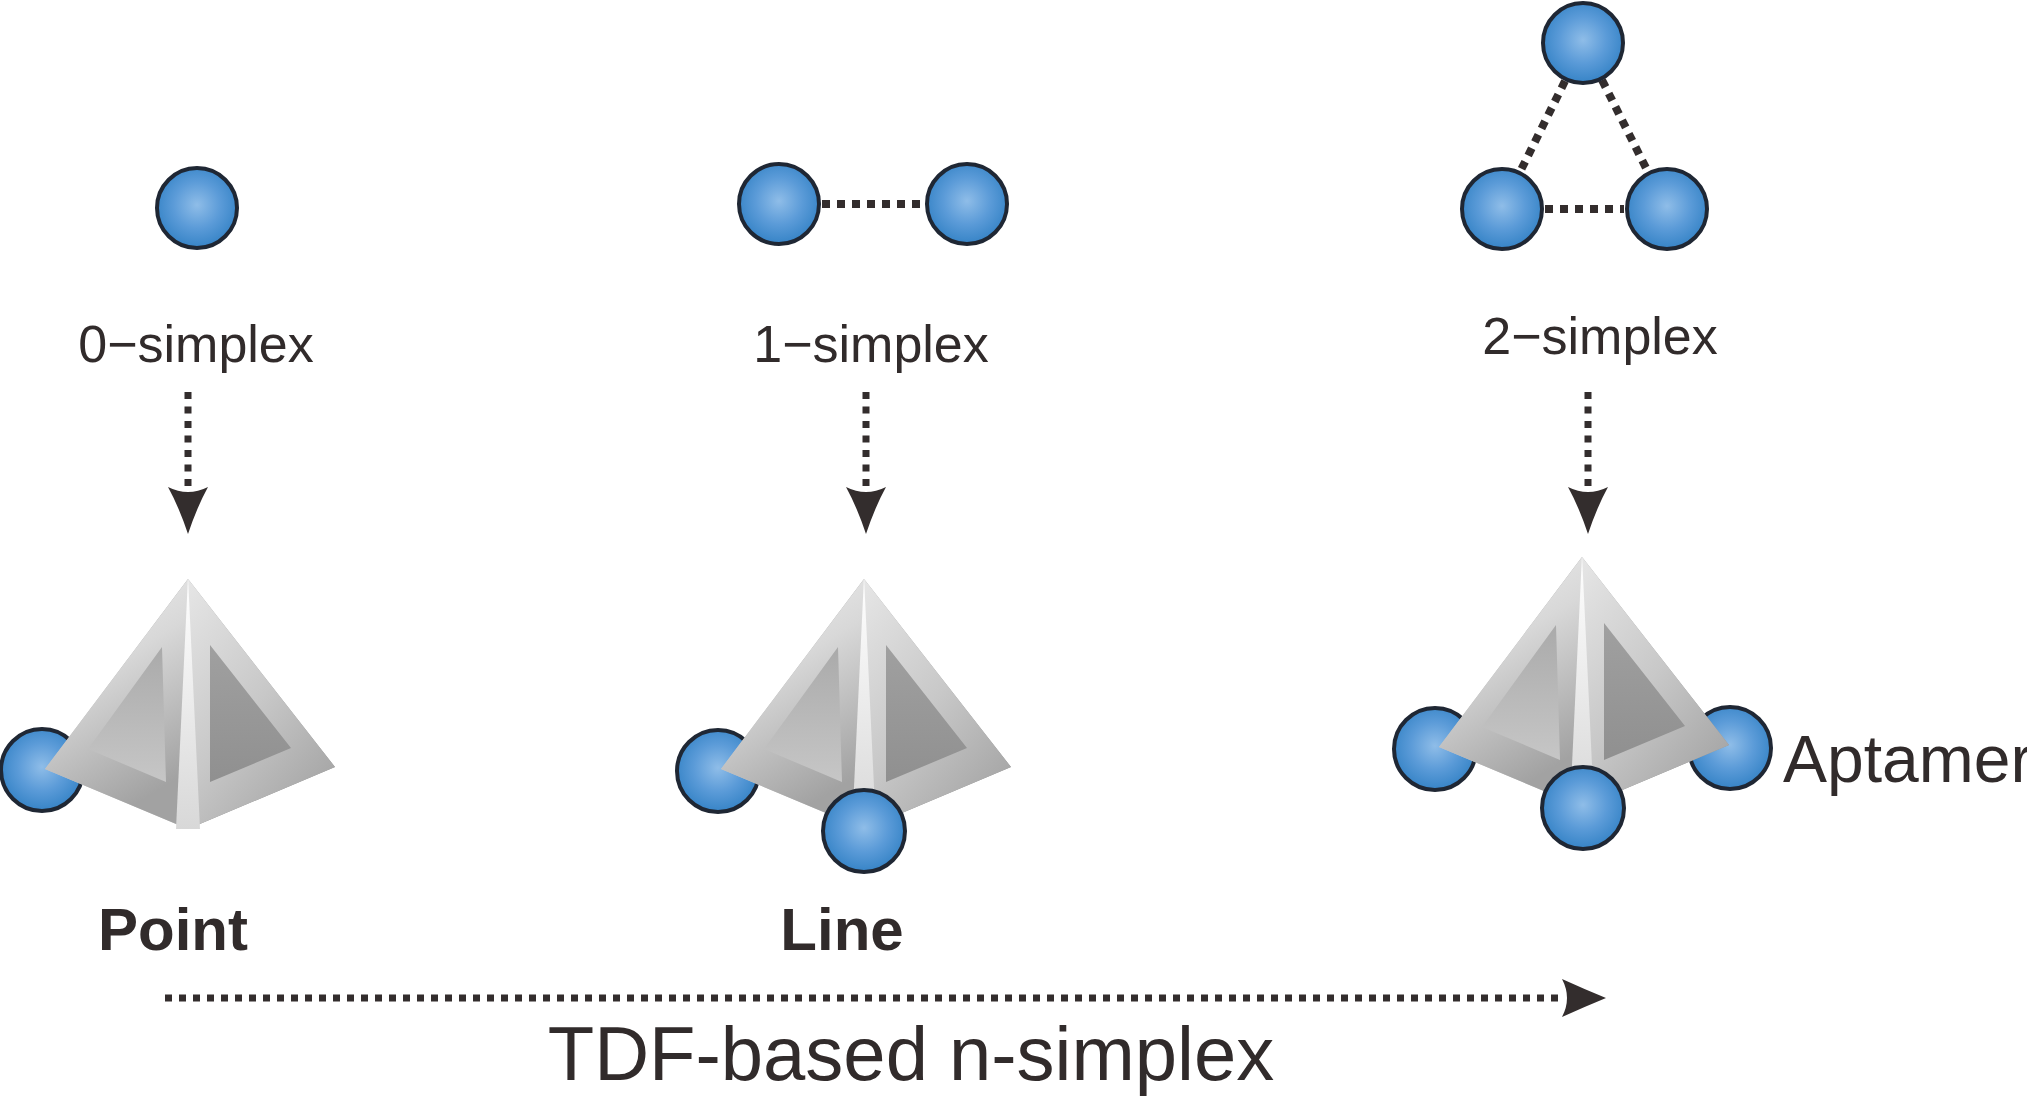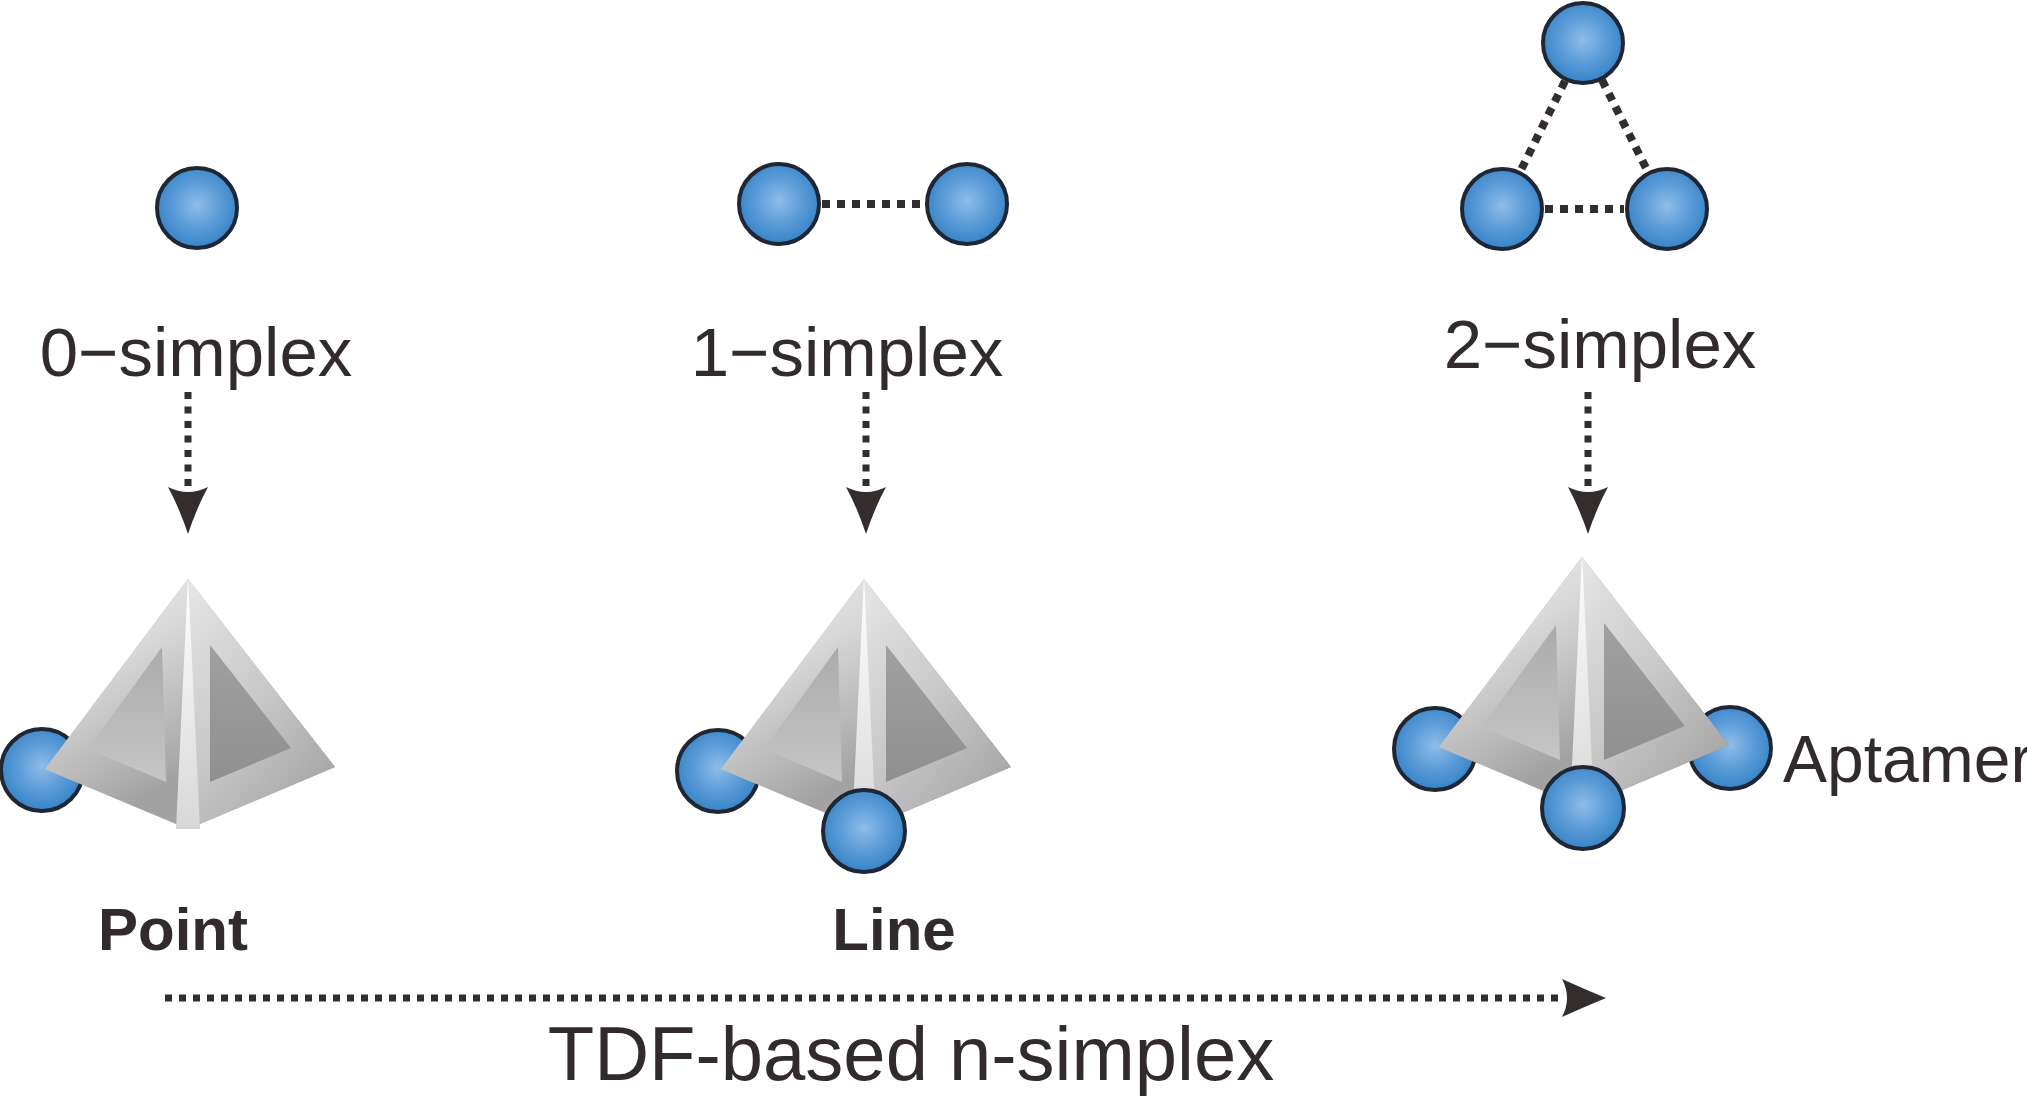--- a/index.html
+++ b/index.html
@@ -18,21 +18,21 @@
     box-sizing:border-box;border:4px solid #1f2734;
     background:radial-gradient(circle at 50% 46%, #8fbde8 0%, #5b9bd8 42%, #3583c6 78%, #2b77ba 100%);
     z-index:1;
   }
   .sphere.front{z-index:3;}
   .tetra{position:absolute;width:300px;height:260px;z-index:2;}
   .lbl{
     position:absolute;color:#312b2b;line-height:1;white-space:nowrap;
     transform:translateX(-50%);z-index:4;
   }
-  .lbl.simplex{font-size:69px;}
+  .lbl.simplex{font-size:52px;}
   .lbl.shape{font-size:60px;font-weight:bold;}
   .lbl.tdf{font-size:76px;margin-left:32px;}
   .lbl.aptamer{font-size:66px;transform:none;}
   #connector-layer{position:absolute;left:0;top:0;z-index:0;}
 </style>
 </head>
 <body>
 
 <div id="stage">
 
@@ -93,31 +93,31 @@
     <path d="M145 4 L2 194 L145 254 Z" fill="url(#gInnerL)"></path>
     <path d="M145 4 L145 254 L292 192 Z" fill="url(#gInnerR)"></path>
     <path d="M145 4 L2 194 L145 254 Z M119 72 L45 174 L123 207 Z" fill="url(#gLeft)" fill-rule="evenodd"></path>
     <path d="M145 4 L145 254 L292 192 Z M167 70 L167 207 L248 173 Z" fill="url(#gRight)" fill-rule="evenodd"></path>
     <path d="M145 2 L133 254 L157 254 Z" fill="url(#gRidge)"></path>
   </svg>
   <div class="lbl shape" style="left:173px;top:900px">Point</div>
 
   <div class="node" style="left:737px;top:162px"></div>
   <div class="node" style="left:925px;top:162px"></div>
-  <div class="lbl simplex" style="left:847px;top:318px">1−simplex</div>
+  <div class="lbl simplex" style="left:871px;top:318px">1−simplex</div>
   <div class="sphere" style="left:675px;top:728px"></div>
   <svg class="tetra" style="left:719px;top:575px" viewBox="0 0 300 260">
     <path d="M145 4 L2 194 L145 254 Z" fill="url(#gInnerL)"></path>
     <path d="M145 4 L145 254 L292 192 Z" fill="url(#gInnerR)"></path>
     <path d="M145 4 L2 194 L145 254 Z M119 72 L45 174 L123 207 Z" fill="url(#gLeft)" fill-rule="evenodd"></path>
     <path d="M145 4 L145 254 L292 192 Z M167 70 L167 207 L248 173 Z" fill="url(#gRight)" fill-rule="evenodd"></path>
     <path d="M145 2 L133 254 L157 254 Z" fill="url(#gRidge)"></path>
   </svg>
   <div class="sphere front" style="left:821px;top:788px"></div>
-  <div class="lbl shape" style="left:894px;top:900px">Line</div>
+  <div class="lbl shape" style="left:842px;top:900px">Line</div>
 
   <div class="node" style="left:1541px;top:1px"></div>
   <div class="node" style="left:1460px;top:167px"></div>
   <div class="node" style="left:1625px;top:167px"></div>
   <div class="lbl simplex" style="left:1600px;top:310px">2−simplex</div>
   <div class="sphere" style="left:1392px;top:706px"></div>
   <div class="sphere" style="left:1687px;top:705px"></div>
   <svg class="tetra" style="left:1437px;top:553px" viewBox="0 0 300 260">
     <path d="M145 4 L2 194 L145 254 Z" fill="url(#gInnerL)"></path>
     <path d="M145 4 L145 254 L292 192 Z" fill="url(#gInnerR)"></path>

